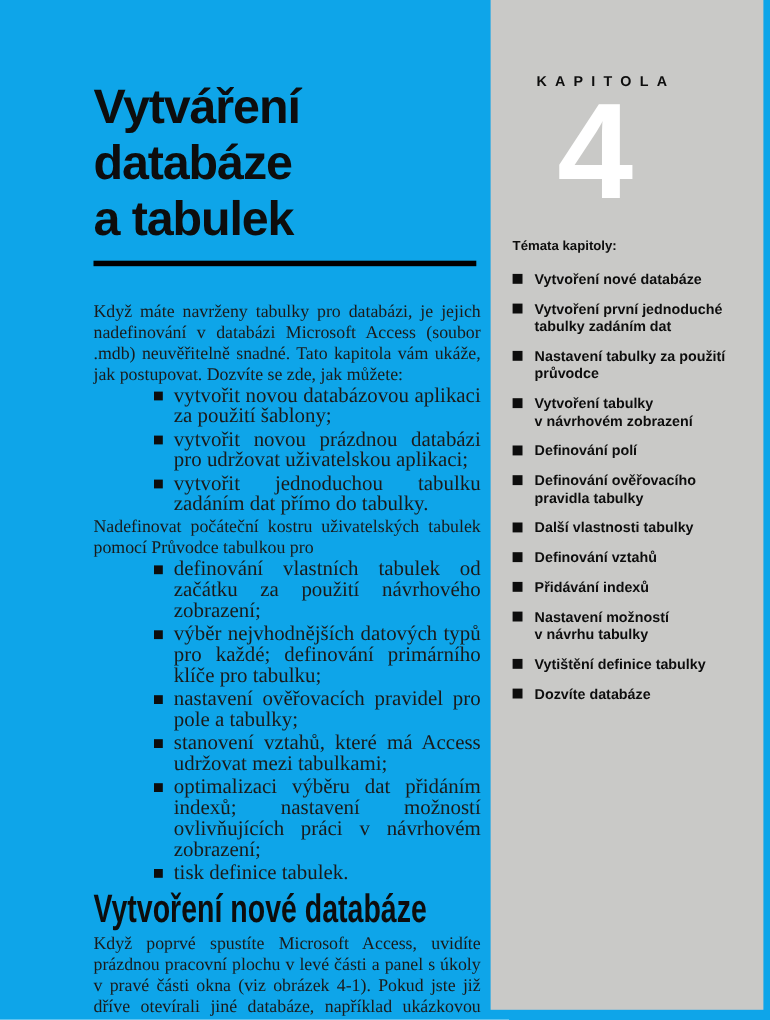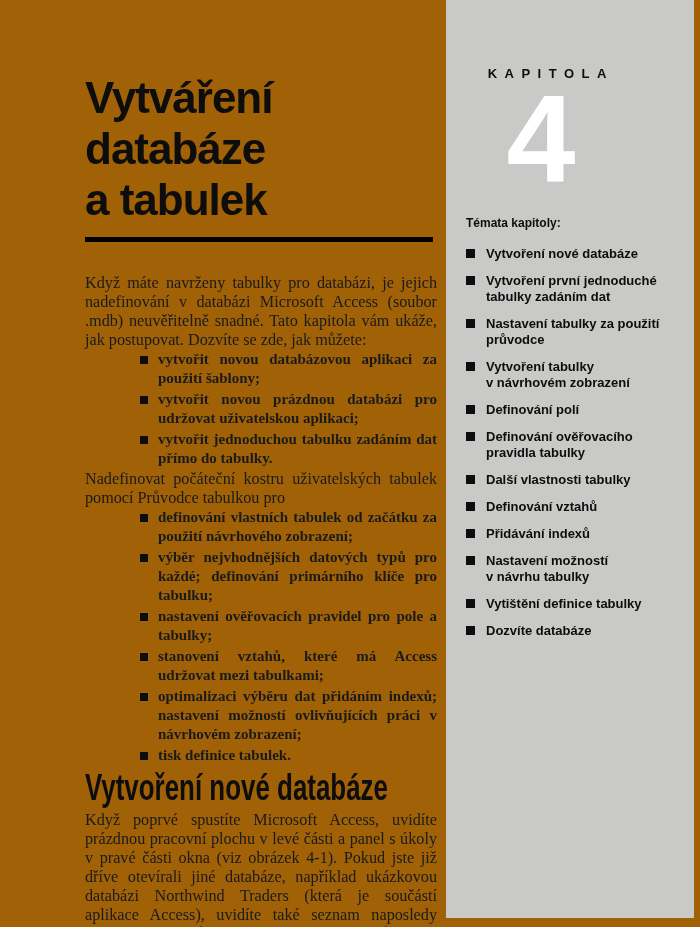--- a/index.html
+++ b/index.html
@@ -1,37 +1,37 @@
 <!DOCTYPE html>
 <html><head>
 <meta charset="utf-8">
 <style>
   html,body{margin:0;padding:0;}
   body{
     width:700px;height:927px;background:#ffffff;overflow:hidden;
     font-family:"Liberation Serif", serif;color:#1a1a1a;
     -webkit-font-smoothing:antialiased;
   }
-  .page{position:relative;width:700px;height:927px;background:#a16207;}
+  .page{position:relative;width:700px;height:927px;background:#0ea5e9;}
 
   
   .main{position:absolute;left:85px;top:0;width:352px;}
   .title{
     margin:72px 0 0 0;
     font-family:"Liberation Sans", sans-serif;font-weight:bold;
     font-size:44px;line-height:51px;letter-spacing:-1px;color:#0d0d0d;
     white-space:pre-line;
   }
   .rule{margin-top:12px;width:348px;height:5px;background:#000;}
   .body{
     margin:0;font-size:16.2px;line-height:19px;text-align:justify;
   }
   .intro{margin-top:32px;}
   .blist{list-style:none;margin:0;padding:0 0 0 55px;}
-  .blist li{display:flex;gap:10px;line-height:19px;font-size:15px;margin:0 0 2px 0;font-weight:bold;}
+  .blist li{display:flex;gap:10px;line-height:19px;font-size:19px;margin:0 0 2px 0;}
   .blist .sq{flex:0 0 auto;width:8px;height:8px;background:#0d0d0d;margin-top:6px;}
   .blist .li-text{flex:1;text-align:justify;}
   .section{
     margin:4px 0 4px 0;
     font-family:"Liberation Sans", sans-serif;font-weight:bold;
     font-size:36px;line-height:38px;color:#0d0d0d;
     transform:scaleX(0.72);transform-origin:left center;white-space:nowrap;
   }
 
   

